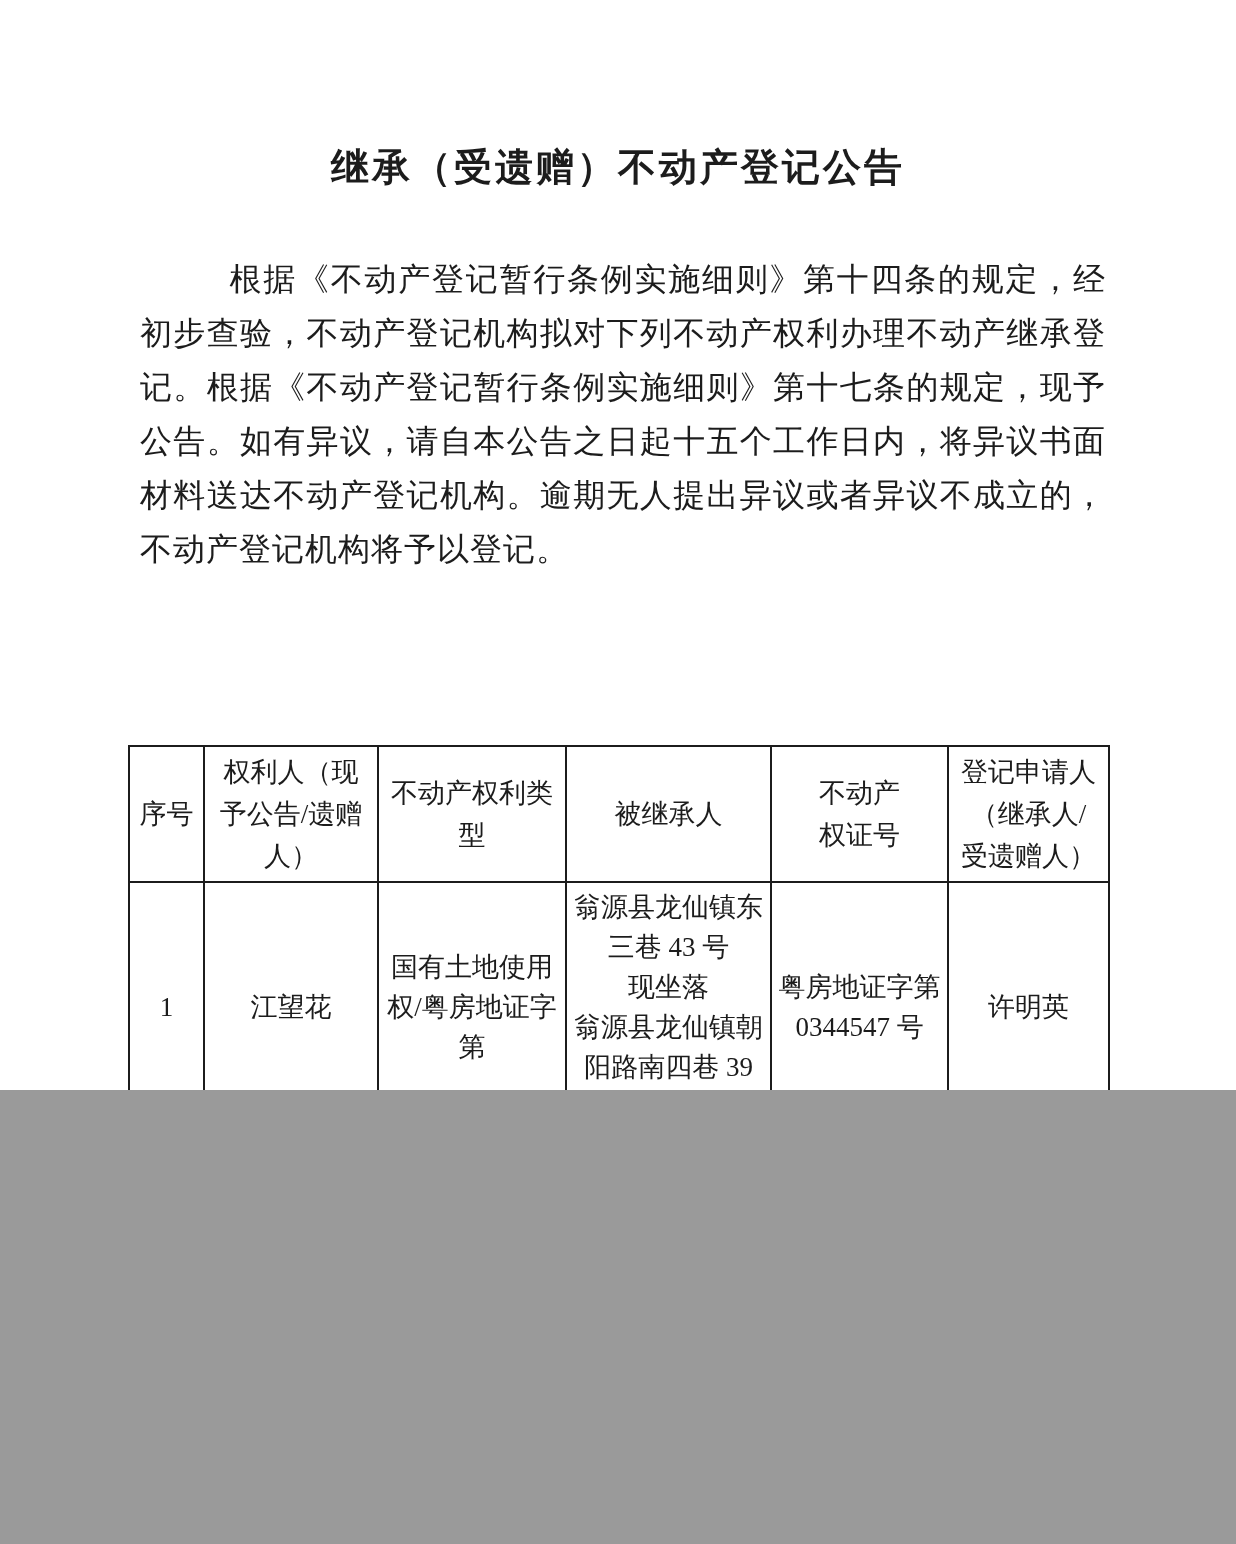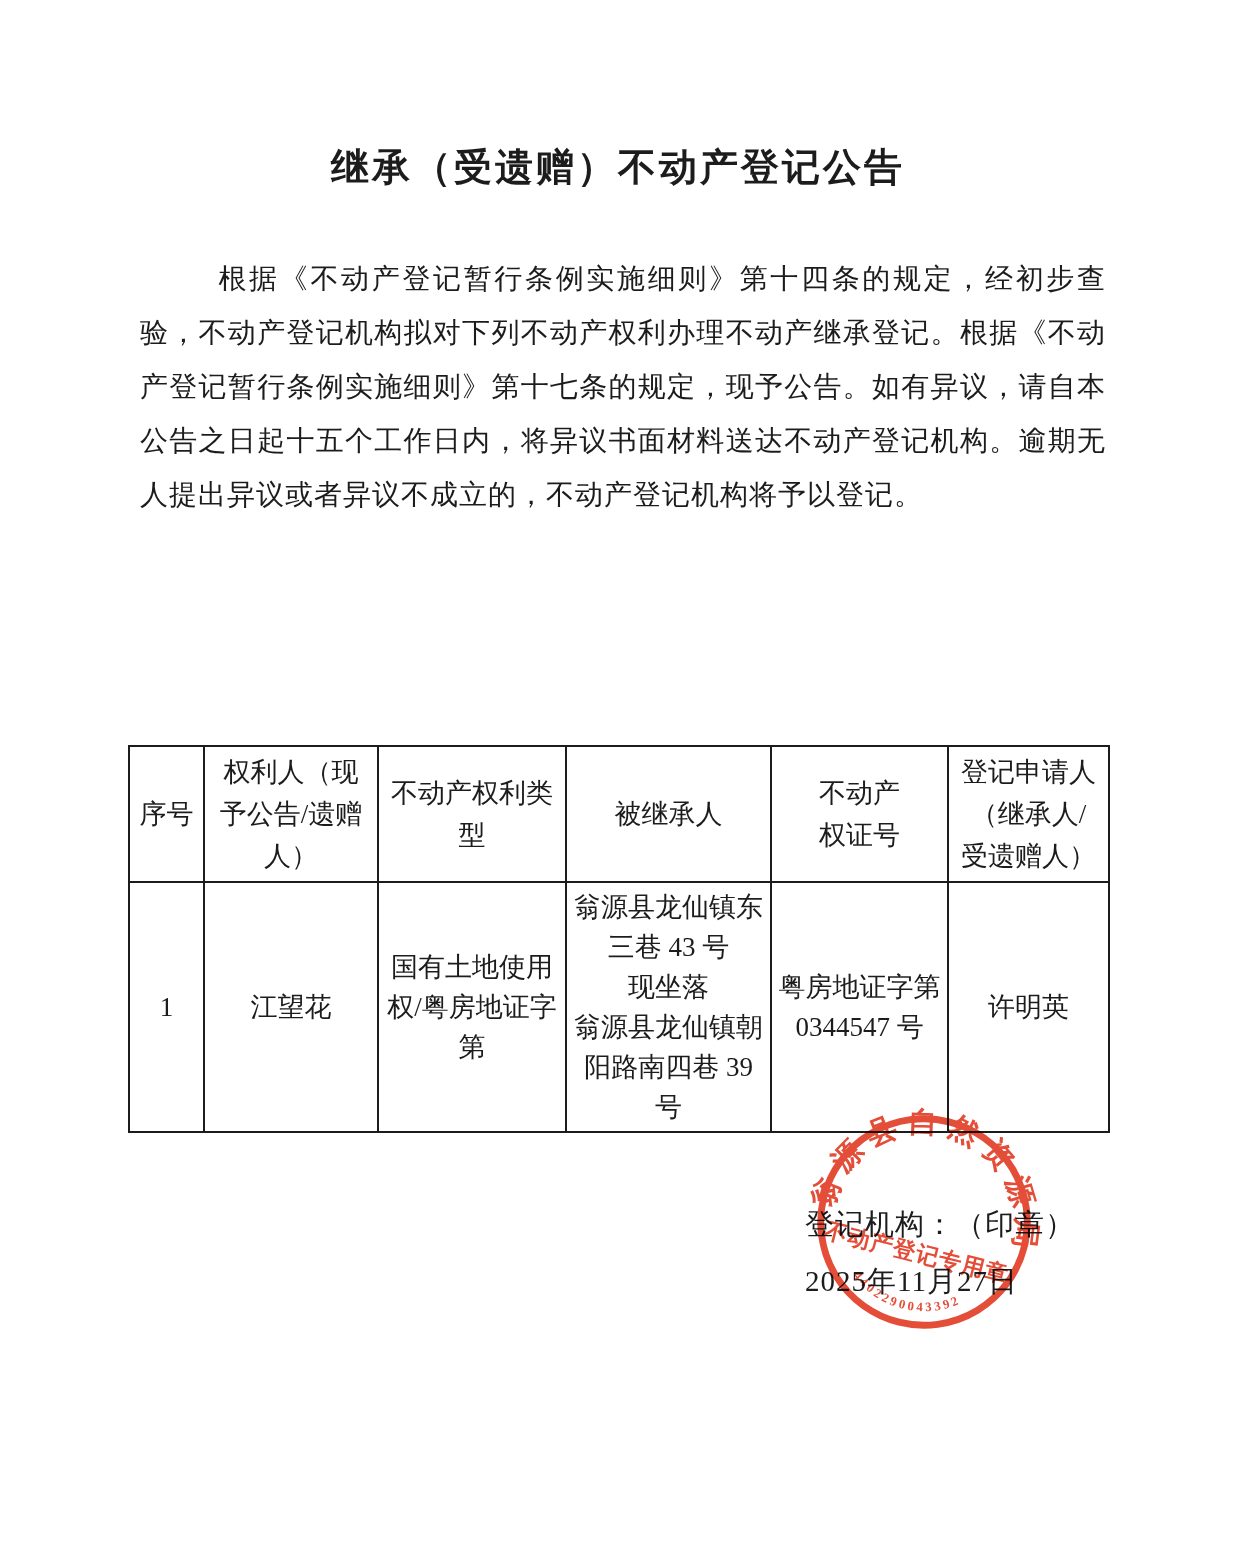--- a/index.html
+++ b/index.html
@@ -1,34 +1,34 @@
 <!DOCTYPE html>
 <html><head>
 <meta charset="utf-8">
 <style>
   html,body{margin:0;padding:0;background:#9a9a9a;}
   .page{
     position:relative;
-    width:1236px;height:1544px;
+    width:1236px;height:1090px;
     margin:0 auto;
     background:#ffffff;
     font-family:"Liberation Serif","DejaVu Serif",serif;
     color:#1c1c1c;
     overflow:hidden;
   }
   .title{
     position:absolute;top:142px;left:0;right:0;
     margin:0;
     text-align:center;
     font-size:38px;font-weight:600;
     letter-spacing:3px;
   }
   .body-text{
     position:absolute;left:140px;top:252px;width:966px;
-    font-size:28px;line-height:54px;
+    font-size:32px;line-height:54px;
     text-align:justify;
     letter-spacing:1px;
   }
   .body-text p{margin:0;text-indent:2.8em;}
   table.reg{
     position:absolute;left:128px;top:745px;
     width:980px;
     border-collapse:collapse;
     table-layout:fixed;
   }

